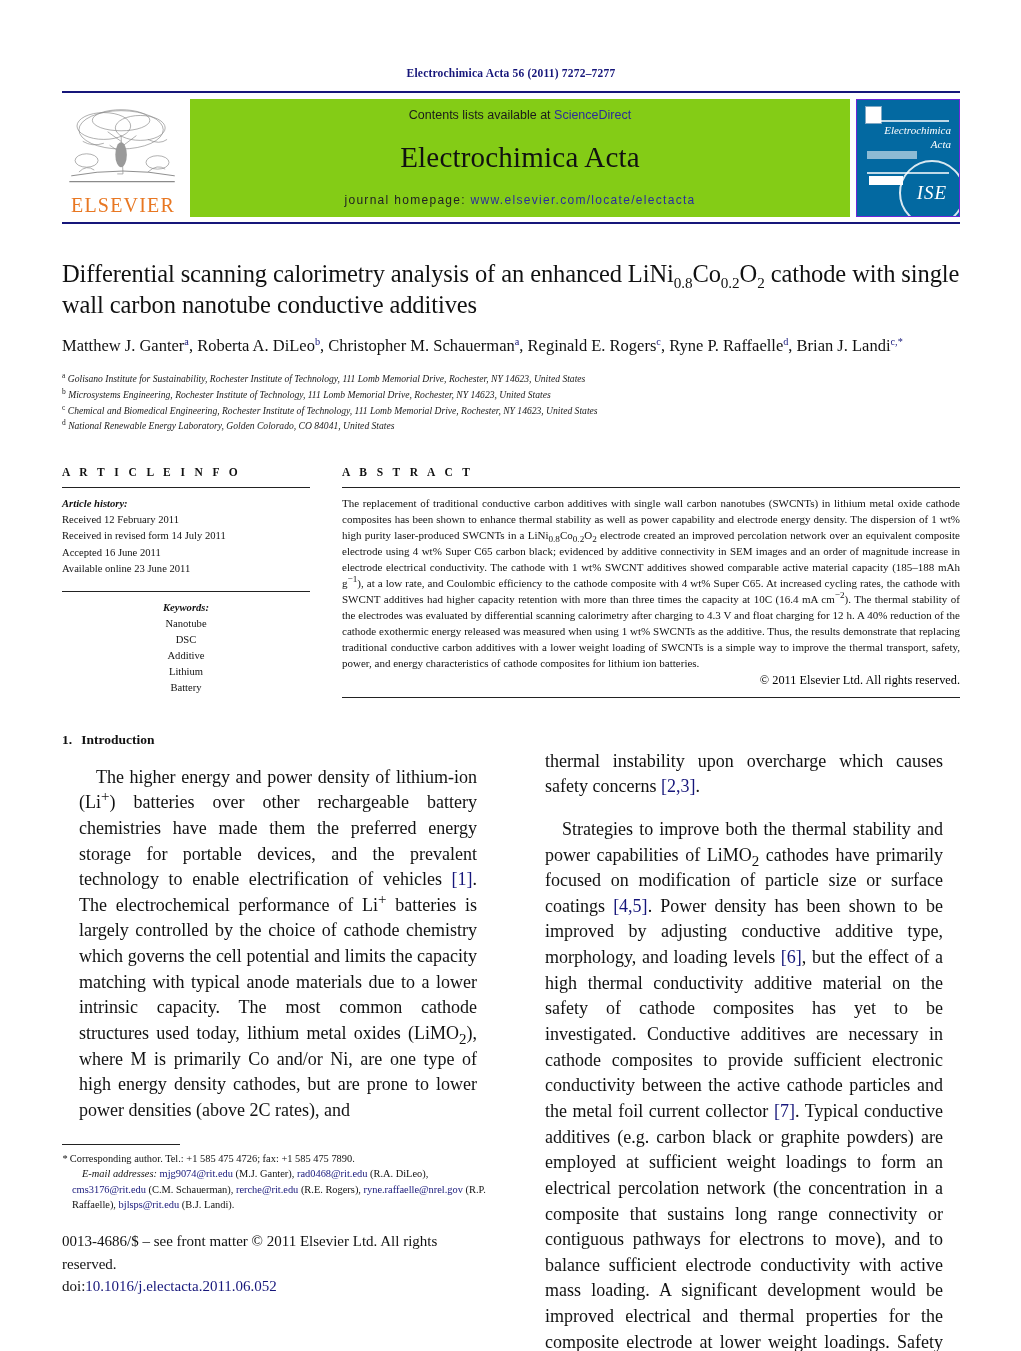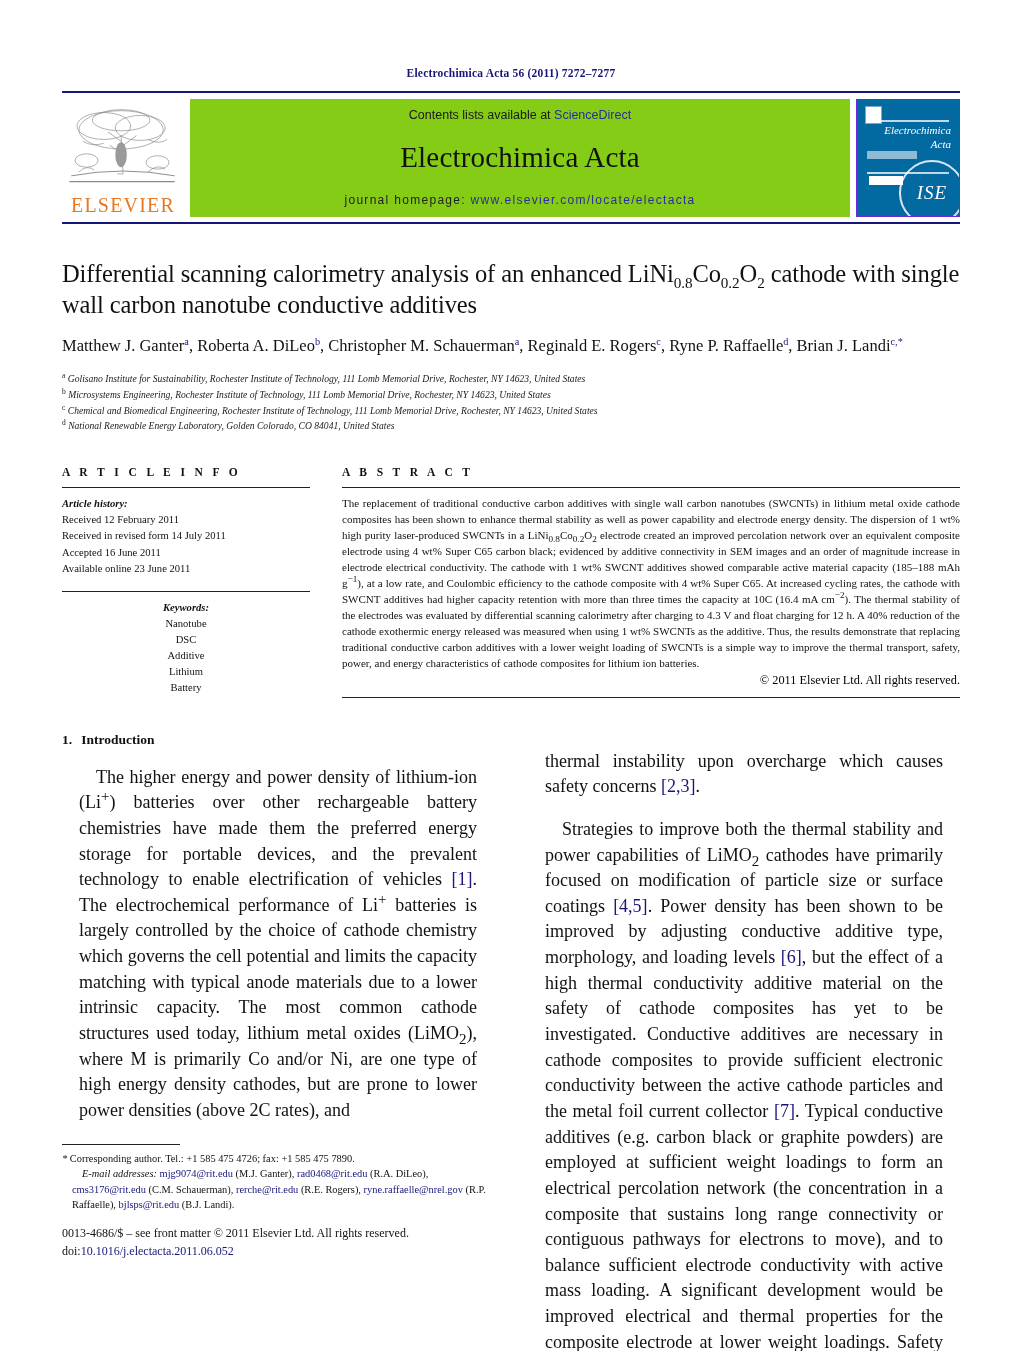--- a/index.html
+++ b/index.html
@@ -296,23 +296,23 @@
     font-family: "Liberation Serif", serif;
     font-size: 10.4px;
     line-height: 1.5;
     color: #111111;
     text-indent: -10px;
     padding-left: 10px;
   }
   .footnote .em { font-style: italic; }
   .mail { color: #16167a; }
   .frontmatter {
-    margin-top: 11px;
-    font-family: "Liberation Serif", serif;
-    font-size: 12px;
+    margin-top: 17px;
+    font-family: "Liberation Serif", serif;
+    font-size: 15px;
     line-height: 1.5;
     color: #111111;
   }
   .doi-link { color: #16167a; }
   sub, sup { line-height: 0; }
 </style>
 </head>
 <body>
 
 <div id="page">

